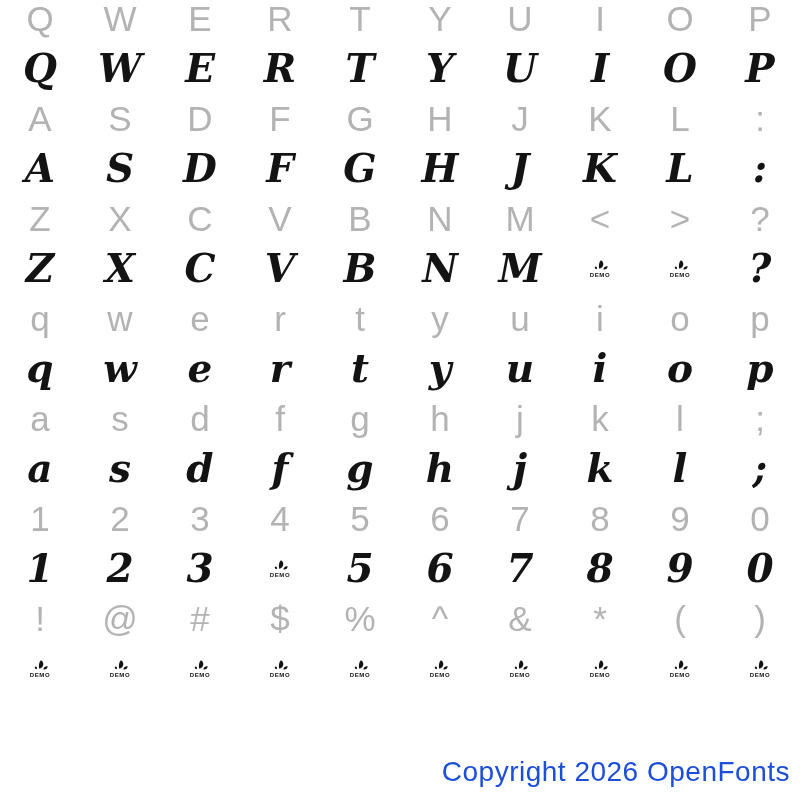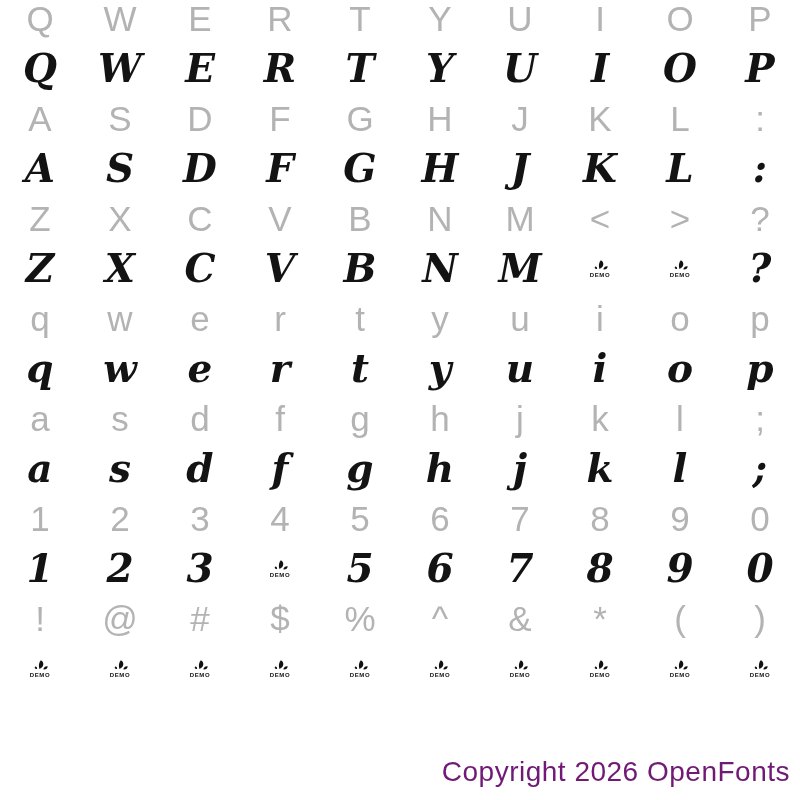--- a/index.html
+++ b/index.html
@@ -53,21 +53,21 @@
     margin-top: 1px;
     color: #131313;
   }
   .copyright {
     position: absolute;
     right: 10px;
     top: 756px;
     font-family: "Liberation Sans", sans-serif;
     font-size: 28px;
     font-weight: 400;
-    color: #701a75;
+    color: #1d4ed8;
     letter-spacing: 0.5px;
     text-align: right;
   }
 </style>
 </head>
 <body>
 
 <div class="sheet">
   <div class="grid">
       <div class="row ref">

